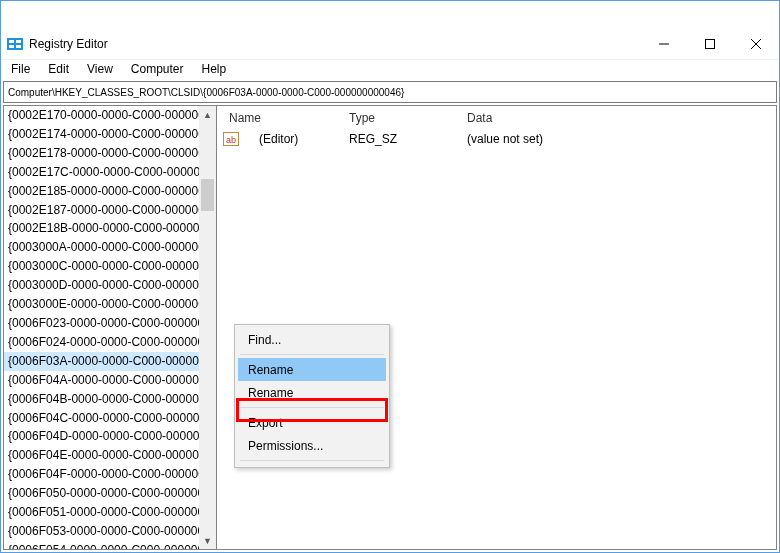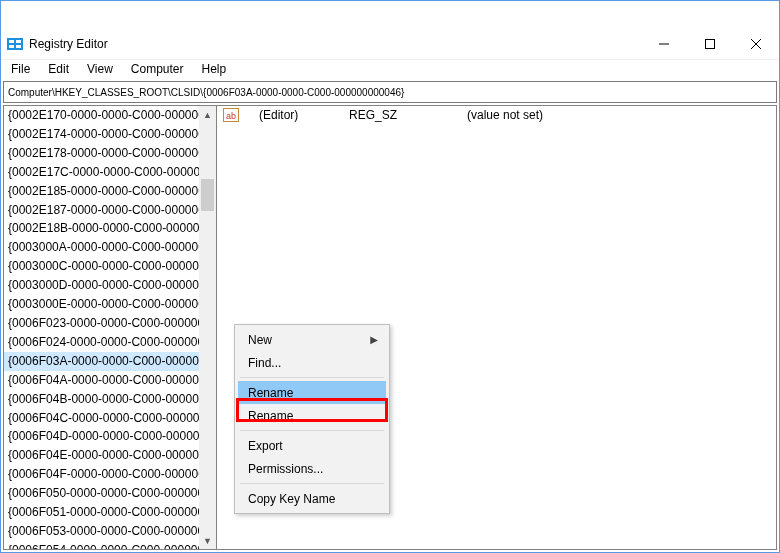--- a/index.html
+++ b/index.html
@@ -266,20 +266,25 @@
       <div class="vscroll">
         <div class="arrow">▲</div>
         <div class="track">
           <div class="thumb" style="top:56px;height:32px;"></div>
         </div>
         <div class="arrow">▼</div>
       </div>
     </div>
 
     <div class="list-pane">
+      <div class="list-header">
+        <div class="col col-name">Name</div>
+        <div class="col col-type">Type</div>
+        <div class="col col-data">Data</div>
+      </div>
       <div class="list-row">
         <div class="col col-name">
           <span class="val-icon">
             <svg viewBox="0 0 16 14">
               <rect x="0.5" y="0.5" width="15" height="13" fill="#fff" stroke="#c48a3a"></rect>
               <text x="3" y="11" font-size="9" fill="#d03030" font-family="Arial">ab</text>
             </svg>
           </span>
           <span>(Editor)</span>
         </div>
@@ -287,39 +292,32 @@
         <div class="col col-data">(value not set)</div>
       </div>
     </div>
 
   </div>
 
 </div>
 
 <div class="context-menu">
   <div class="cm-item">
-    <span>New</span>
-    <span class="submenu-arrow">▶</span>
-  </div>
-  <div class="cm-item">
     <span>Find...</span>
   </div>
   <div class="cm-sep"></div>
   <div class="cm-item selected">
     <span>Rename</span>
   </div>
   <div class="cm-item">
     <span>Rename</span>
   </div>
   <div class="cm-sep"></div>
   <div class="cm-item">
     <span>Export</span>
   </div>
   <div class="cm-item">
     <span>Permissions...</span>
   </div>
   <div class="cm-sep"></div>
-  <div class="cm-item">
-    <span>Copy Key Name</span>
-  </div>
 </div>
 
 <div class="highlight-box" style="left:236px; top:398px; width:152px; height:24px;"></div>
 
 </body></html>

